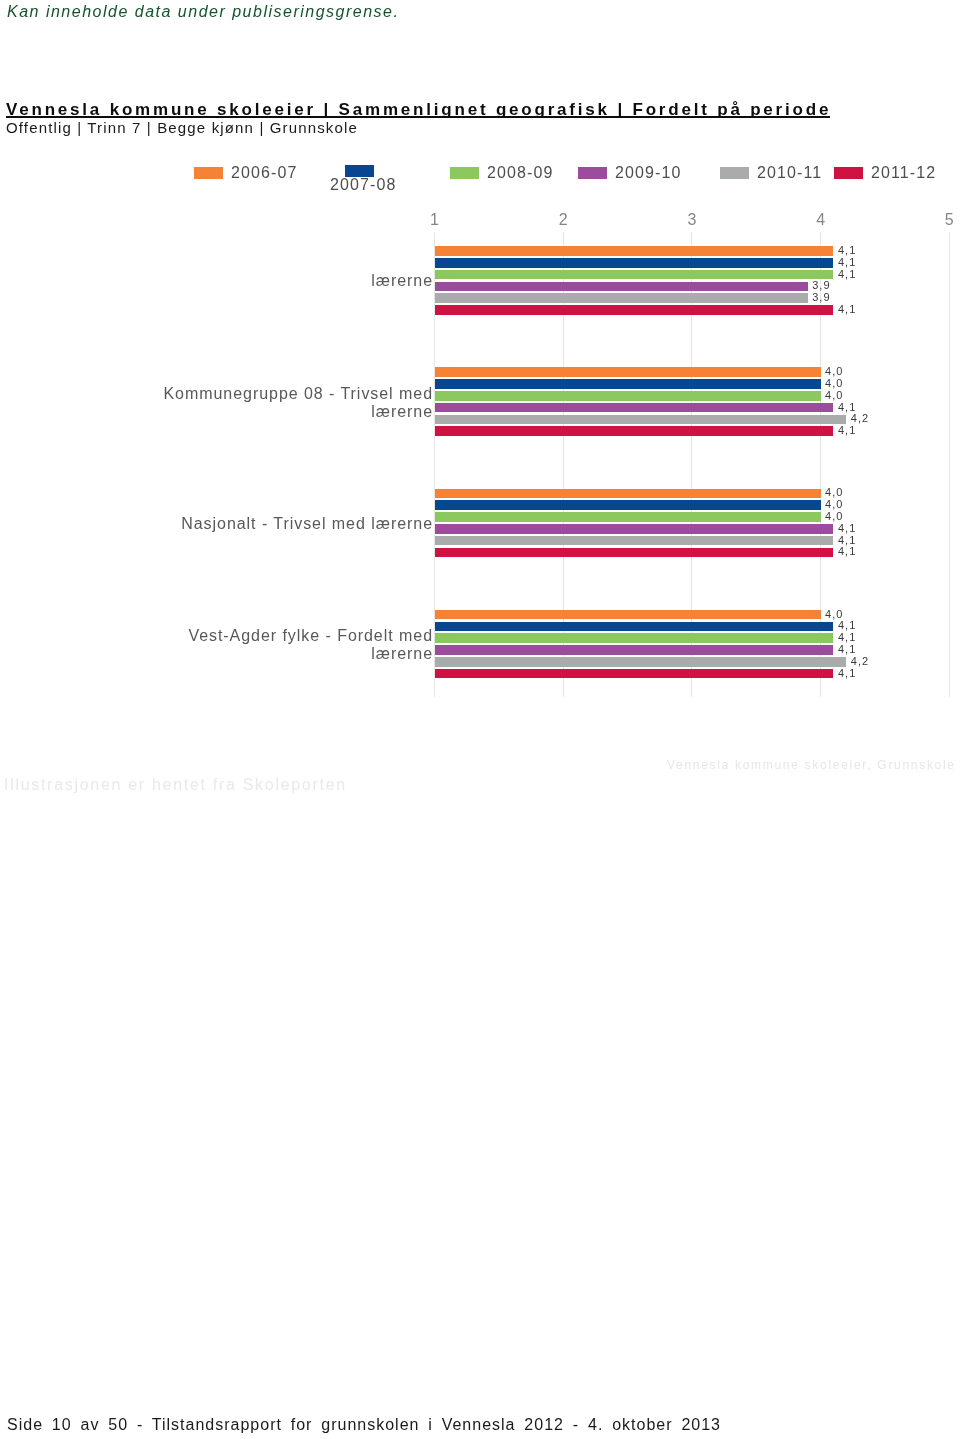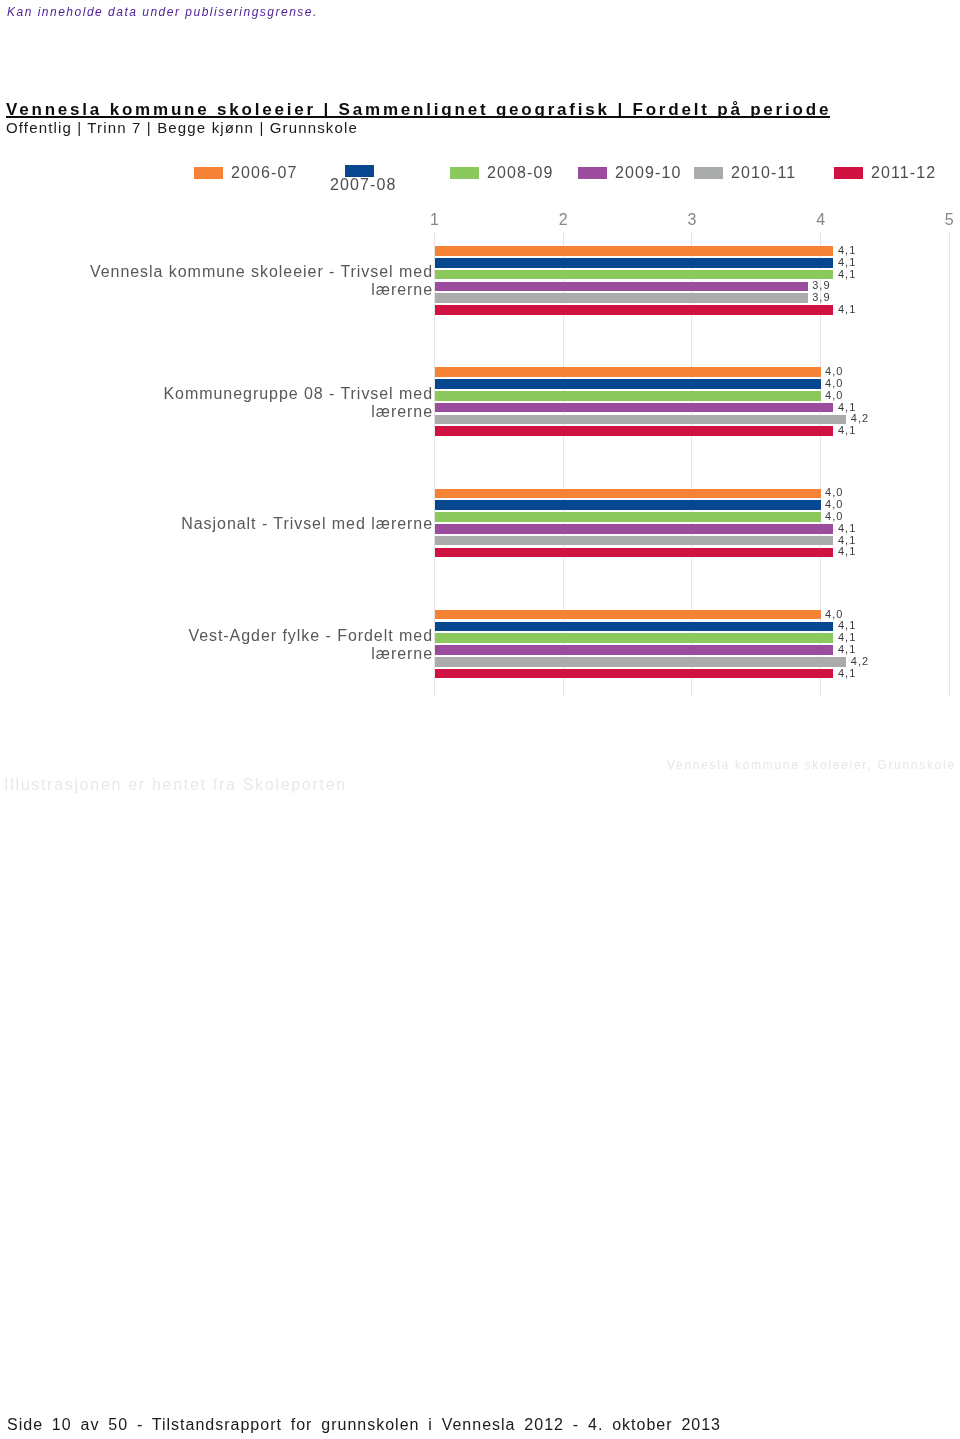--- a/index.html
+++ b/index.html
@@ -1,17 +1,17 @@
 <!DOCTYPE html>
 <html><head>
 <meta charset="utf-8">
 <style>
   html,body{margin:0;padding:0;}
   body{width:960px;height:1439px;background:#ffffff;font-family:"Liberation Sans",sans-serif;overflow:hidden;position:relative;transform:translateZ(0);}
-  #notice{position:absolute;left:7px;top:4px;font-size:12px;font-style:italic;color:#4c1d95;letter-spacing:1.5px;white-space:nowrap;line-height:16px;}
+  #notice{position:absolute;left:7px;top:4px;font-size:16px;font-style:italic;color:#14532d;letter-spacing:1.5px;white-space:nowrap;line-height:16px;}
   #title{position:absolute;left:6px;top:101px;font-size:17px;font-weight:bold;color:#0d0d0d;letter-spacing:2.8px;white-space:nowrap;line-height:17px;}
   #title-rule{position:absolute;left:6px;top:116px;height:2px;background:#0d0d0d;width:824px;}
   #subtitle{position:absolute;left:6px;top:120px;font-size:15px;color:#1a1a1a;letter-spacing:1.15px;white-space:nowrap;line-height:15px;}
   #chart{position:absolute;left:0;top:0;width:960px;height:720px;}
   .legitem{position:absolute;display:flex;align-items:center;top:165px;}
   .swatch{width:29px;height:12px;}
   .leglabel{font-size:16px;color:#4d4d4f;margin-left:8px;letter-spacing:1.1px;white-space:nowrap;line-height:16px;}
   .axt{position:absolute;font-size:16px;color:#84868a;transform:translateX(-50%);top:212px;letter-spacing:0px;line-height:16px;}
   .grid{position:absolute;top:232px;height:465px;width:1px;background:#e6e6e6;}
   .bar{position:absolute;}
@@ -41,21 +41,21 @@
         <span class="leglabel">2007-08</span>
       </div>
       <div class="legitem" style="left: 450px;">
         <span class="swatch" style="background: rgb(139, 200, 94);"></span>
         <span class="leglabel">2008-09</span>
       </div>
       <div class="legitem" style="left: 578px;">
         <span class="swatch" style="background: rgb(156, 76, 156);"></span>
         <span class="leglabel">2009-10</span>
       </div>
-      <div class="legitem" style="left: 694px;">
+      <div class="legitem" style="left: 720px;">
         <span class="swatch" style="background: rgb(170, 171, 171);"></span>
         <span class="leglabel">2010-11</span>
       </div>
       <div class="legitem" style="left: 834px;">
         <span class="swatch" style="background: rgb(208, 18, 67);"></span>
         <span class="leglabel">2011-12</span>
       </div>
     </div>
   <div id="gridlines">
       <div class="grid" style="left: 434px;"></div>
@@ -66,21 +66,20 @@
     </div>
   <div id="axis">
       <div class="axt" style="left: 434.5px;">1</div>
       <div class="axt" style="left: 563.2px;">2</div>
       <div class="axt" style="left: 691.9px;">3</div>
       <div class="axt" style="left: 820.6px;">4</div>
       <div class="axt" style="left: 949.3px;">5</div>
     </div>
   <div id="plot">
       <div class="ylab" style="top: 281.3px;">
-        <div class="ylabline">Vennesla kommune skoleeier - Trivsel med</div>
         <div class="ylabline">lærerne</div>
       </div>
       <div class="bar" style="left: 434.5px; top: 246.2px; width: 398.97px; height: 9.6px; background: rgb(245, 130, 53);"></div>
       <div class="val" style="left: 837.97px; top: 245px;">4,1</div>
       <div class="bar" style="left: 434.5px; top: 258px; width: 398.97px; height: 9.6px; background: rgb(7, 71, 143);"></div>
       <div class="val" style="left: 837.97px; top: 256.8px;">4,1</div>
       <div class="bar" style="left: 434.5px; top: 269.8px; width: 398.97px; height: 9.6px; background: rgb(139, 200, 94);"></div>
       <div class="val" style="left: 837.97px; top: 268.6px;">4,1</div>
       <div class="bar" style="left: 434.5px; top: 281.6px; width: 373.23px; height: 9.6px; background: rgb(156, 76, 156);"></div>
       <div class="val" style="left: 812.23px; top: 280.4px;">3,9</div>

